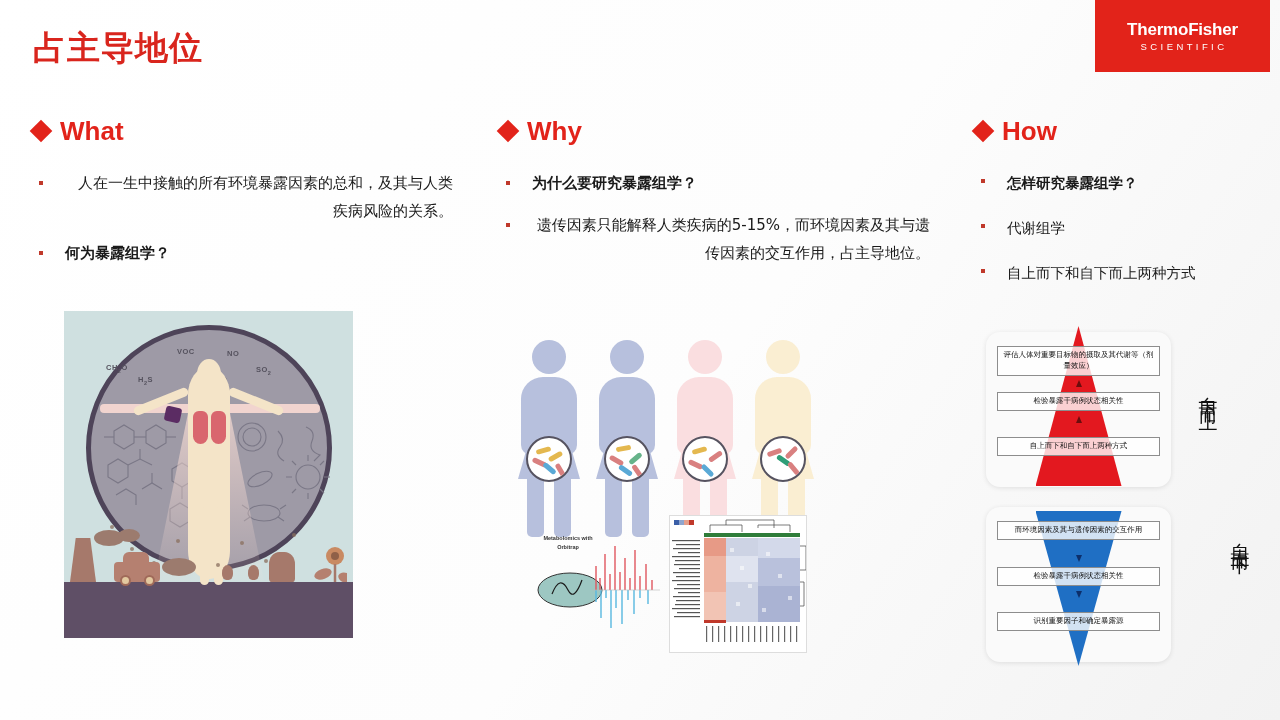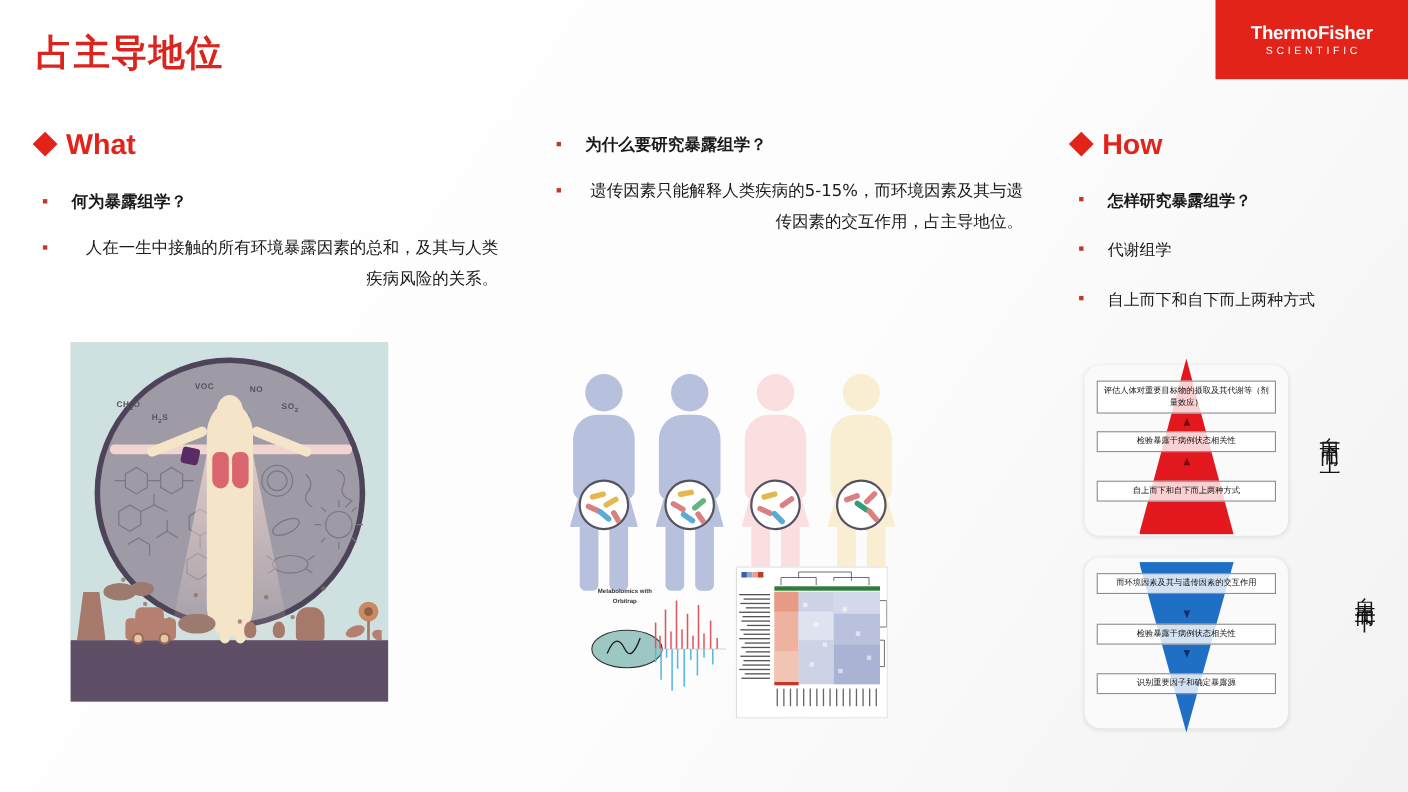--- a/index.html
+++ b/index.html
@@ -15,21 +15,21 @@
     background: linear-gradient(125deg, #ffffff 0%, #fdfdfd 55%, #f2f2f2 100%);
   }
 
   
   .slide-title {
     position: absolute; left: 33px; top: 26px;
     font-size: 33px; font-weight: bold; letter-spacing: 1px;
     color: #d9251d;
   }
   .logo-block {
-    position: absolute; right: 0px; top: 0px;
+    position: absolute; right: 10px; top: 0px;
     width: 175px; height: 72px;
     background: #e2231a;
     display: flex; flex-direction: column;
     align-items: center; justify-content: center;
   }
   .logo-main {
     color: #ffffff; font-size: 17px; font-weight: bold;
     letter-spacing: -0.2px; line-height: 1;
   }
   .logo-sub {
@@ -297,25 +297,25 @@
   </div>
 
   <div class="col col-what">
     <div class="col-head">
       <span class="diamond"></span>
       <span class="col-head-label">What</span>
     </div>
     <ul class="bullets">
       <li class="bullet">
         <span class="bullet-dot"></span>
-        <span class="bullet-text bold">何为暴露组学？</span>
+        <span class="bullet-text">人在一生中接触的所有环境暴露因素的总和，及其与人类疾病风险的关系。</span>
       </li>
       <li class="bullet">
         <span class="bullet-dot"></span>
-        <span class="bullet-text">人在一生中接触的所有环境暴露因素的总和，及其与人类疾病风险的关系。</span>
+        <span class="bullet-text bold">何为暴露组学？</span>
       </li>
     </ul>
   </div>
 
   <div class="what-art">
     <div class="art-ground"></div>
     <div class="art-circle"></div>
     <div class="art-bar"></div>
 
     <div class="chem-label" style="left:42px;  top:52px;">CH<sub>2</sub>O</div>
@@ -393,20 +393,24 @@
     <svg class="art-plant" style="right:6px; bottom:56px;" width="40" height="44">
       <circle cx="22" cy="12" r="9" fill="#c98a62"></circle>
       <circle cx="22" cy="12" r="4" fill="#8f6048"></circle>
       <path d="M22 20 L22 44" stroke="#a6796b" stroke-width="2.5" fill="none"></path>
       <ellipse cx="10" cy="30" rx="9" ry="5" fill="#b5806f" transform="rotate(-20 10 30)"></ellipse>
       <ellipse cx="33" cy="34" rx="8" ry="5" fill="#b5806f" transform="rotate(20 33 34)"></ellipse>
     </svg>
   </div>
 
   <div class="col col-why">
+    <div class="col-head">
+      <span class="diamond"></span>
+      <span class="col-head-label">Why</span>
+    </div>
     <ul class="bullets">
       <li class="bullet">
         <span class="bullet-dot"></span>
         <span class="bullet-text bold">为什么要研究暴露组学？</span>
       </li>
       <li class="bullet">
         <span class="bullet-dot"></span>
         <span class="bullet-text">遗传因素只能解释人类疾病的5-15%，而环境因素及其与遗传因素的交互作用，占主导地位。</span>
       </li>
     </ul>

